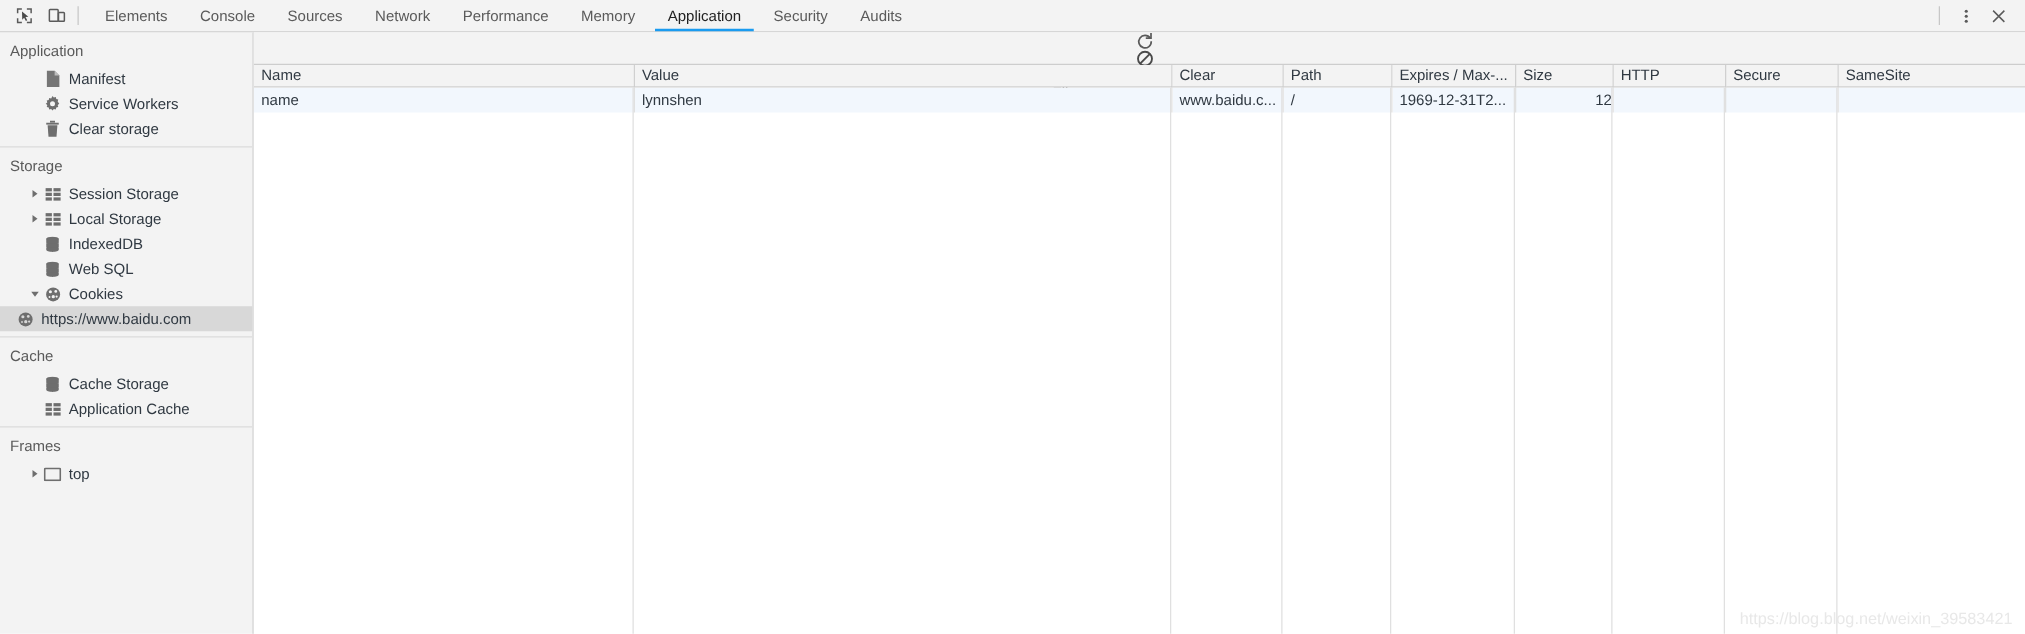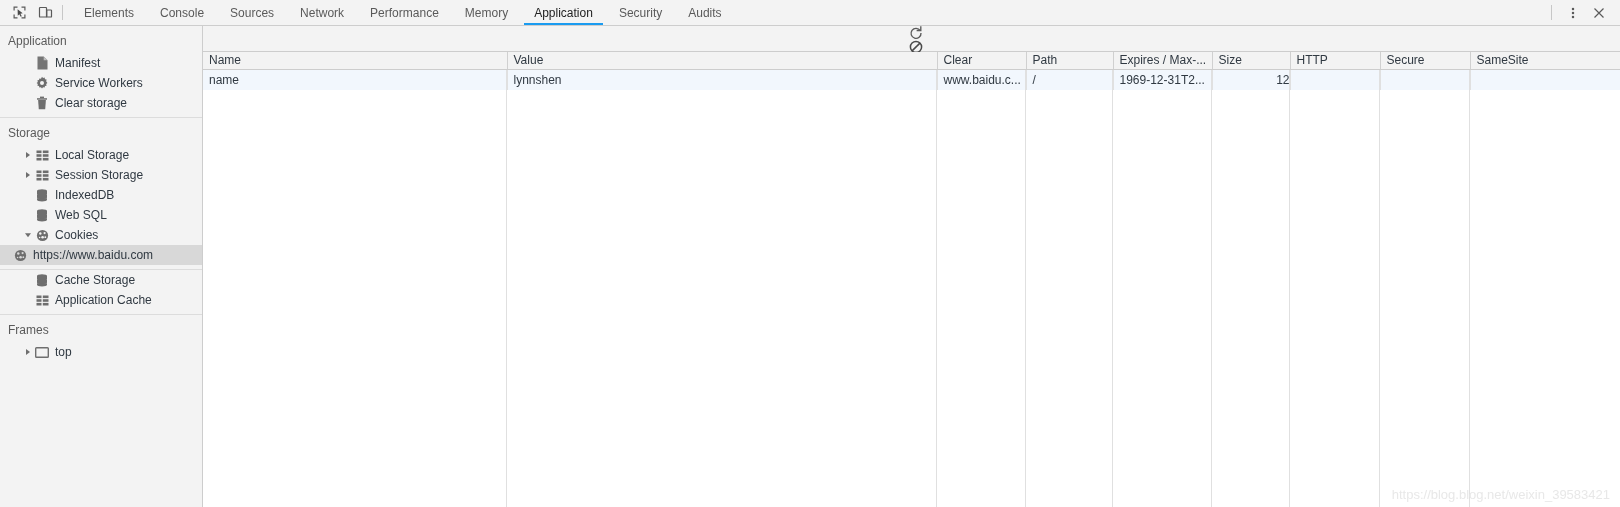--- a/index.html
+++ b/index.html
@@ -378,39 +378,39 @@
       <span class="tree-icon">
         <svg width="13" height="11" viewBox="0 0 13 11">
           <rect x="0.5" y="0.5" width="5" height="2.6" fill="#6e6e6e"></rect>
             <rect x="6.8" y="0.5" width="5.7" height="2.6" fill="#6e6e6e"></rect>
           <rect x="0.5" y="4.2" width="5" height="2.6" fill="#6e6e6e"></rect>
             <rect x="6.8" y="4.2" width="5.7" height="2.6" fill="#6e6e6e"></rect>
           <rect x="0.5" y="7.9" width="5" height="2.6" fill="#6e6e6e"></rect>
             <rect x="6.8" y="7.9" width="5.7" height="2.6" fill="#6e6e6e"></rect>
         </svg>
       </span>
-      <span class="tree-label">Local Storage</span>
+      <span class="tree-label">Session Storage</span>
     </div>
     <div class="tree-item indent1">
       <span class="twisty">
         <svg width="8" height="8" viewBox="0 0 8 8">
             <path d="M2 1 L6 4 L2 7 Z" fill="#6e6e6e"></path>
           </svg>
       </span>
       <span class="tree-icon">
         <svg width="13" height="11" viewBox="0 0 13 11">
           <rect x="0.5" y="0.5" width="5" height="2.6" fill="#6e6e6e"></rect>
             <rect x="6.8" y="0.5" width="5.7" height="2.6" fill="#6e6e6e"></rect>
           <rect x="0.5" y="4.2" width="5" height="2.6" fill="#6e6e6e"></rect>
             <rect x="6.8" y="4.2" width="5.7" height="2.6" fill="#6e6e6e"></rect>
           <rect x="0.5" y="7.9" width="5" height="2.6" fill="#6e6e6e"></rect>
             <rect x="6.8" y="7.9" width="5.7" height="2.6" fill="#6e6e6e"></rect>
         </svg>
       </span>
-      <span class="tree-label">Session Storage</span>
+      <span class="tree-label">Local Storage</span>
     </div>
     <div class="tree-item indent1">
       <span class="twisty empty"></span>
       <span class="tree-icon">
         <svg width="12" height="13" viewBox="0 0 12 13">
           <ellipse cx="6" cy="2" rx="5" ry="1.7" fill="#6e6e6e"></ellipse>
           <path d="M1 2v3c0 .9 2.2 1.7 5 1.7s5-.8 5-1.7V2z" fill="#6e6e6e"></path>
           <path d="M1 5.6v3c0 .9 2.2 1.7 5 1.7s5-.8 5-1.7v-3z" fill="#6e6e6e"></path>
           <path d="M1 9.2v1.6c0 .9 2.2 1.7 5 1.7s5-.8 5-1.7V9.2z" fill="#6e6e6e"></path>
         </svg>
@@ -456,20 +456,21 @@
           <circle cx="6.6" cy="8.3" r="1.3" fill="#d8d8d8"></circle>
           <circle cx="9.3" cy="8.2" r="0.9" fill="#d8d8d8"></circle>
           <circle cx="3.6" cy="8.6" r="0.75" fill="#d8d8d8"></circle>
         </svg>
       </span>
       <span class="tree-label">https://www.baidu.com</span>
     </div>
 
     <div class="side-divider"></div>
 
+    <div class="side-section-title">Cache</div>
     <div class="tree-item indent1">
       <span class="twisty empty"></span>
       <span class="tree-icon">
         <svg width="12" height="13" viewBox="0 0 12 13">
           <ellipse cx="6" cy="2" rx="5" ry="1.7" fill="#6e6e6e"></ellipse>
           <path d="M1 2v3c0 .9 2.2 1.7 5 1.7s5-.8 5-1.7V2z" fill="#6e6e6e"></path>
           <path d="M1 5.6v3c0 .9 2.2 1.7 5 1.7s5-.8 5-1.7v-3z" fill="#6e6e6e"></path>
           <path d="M1 9.2v1.6c0 .9 2.2 1.7 5 1.7s5-.8 5-1.7V9.2z" fill="#6e6e6e"></path>
         </svg>
       </span>

